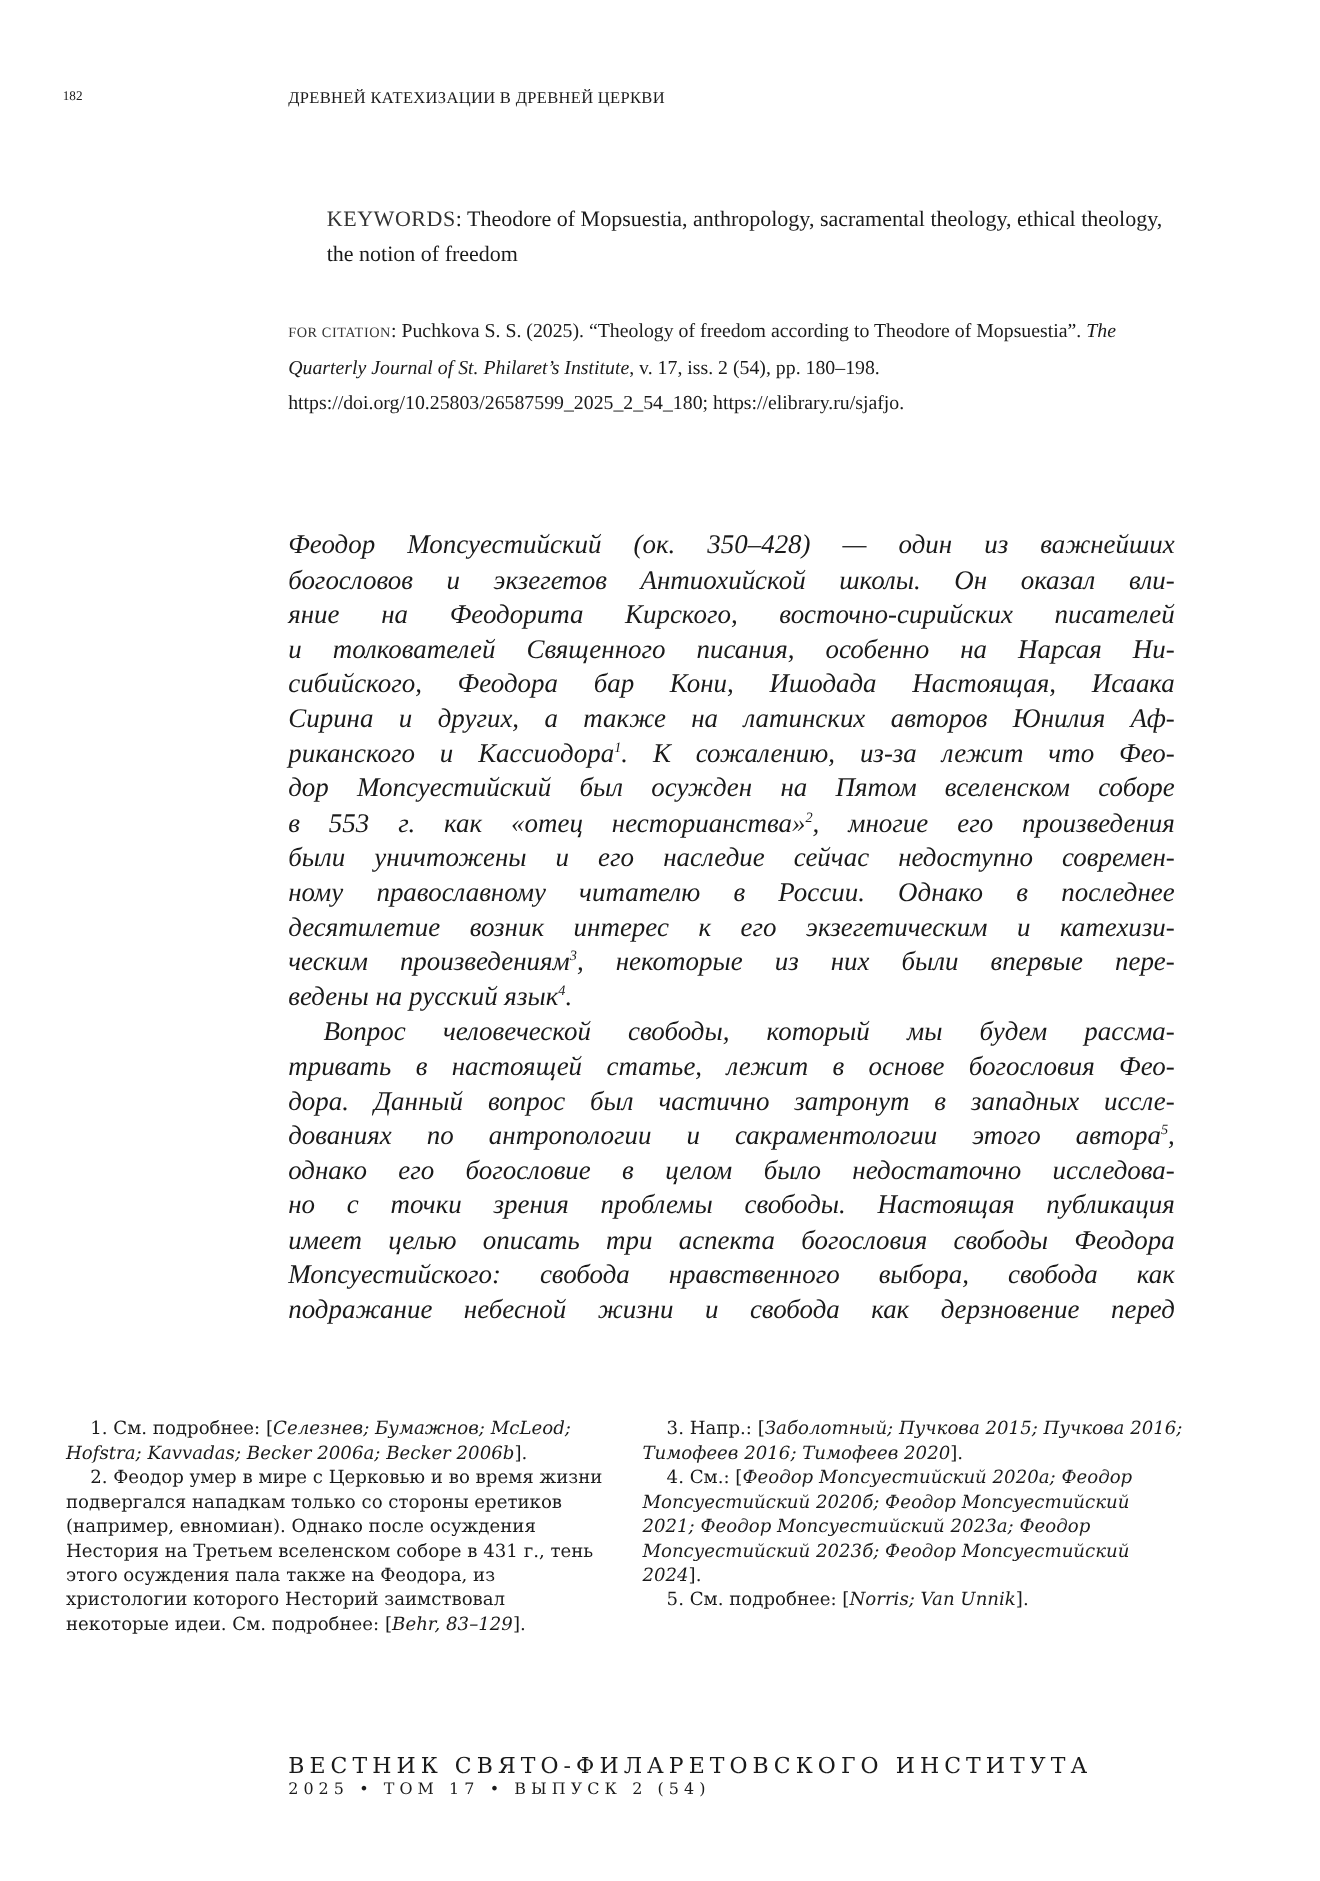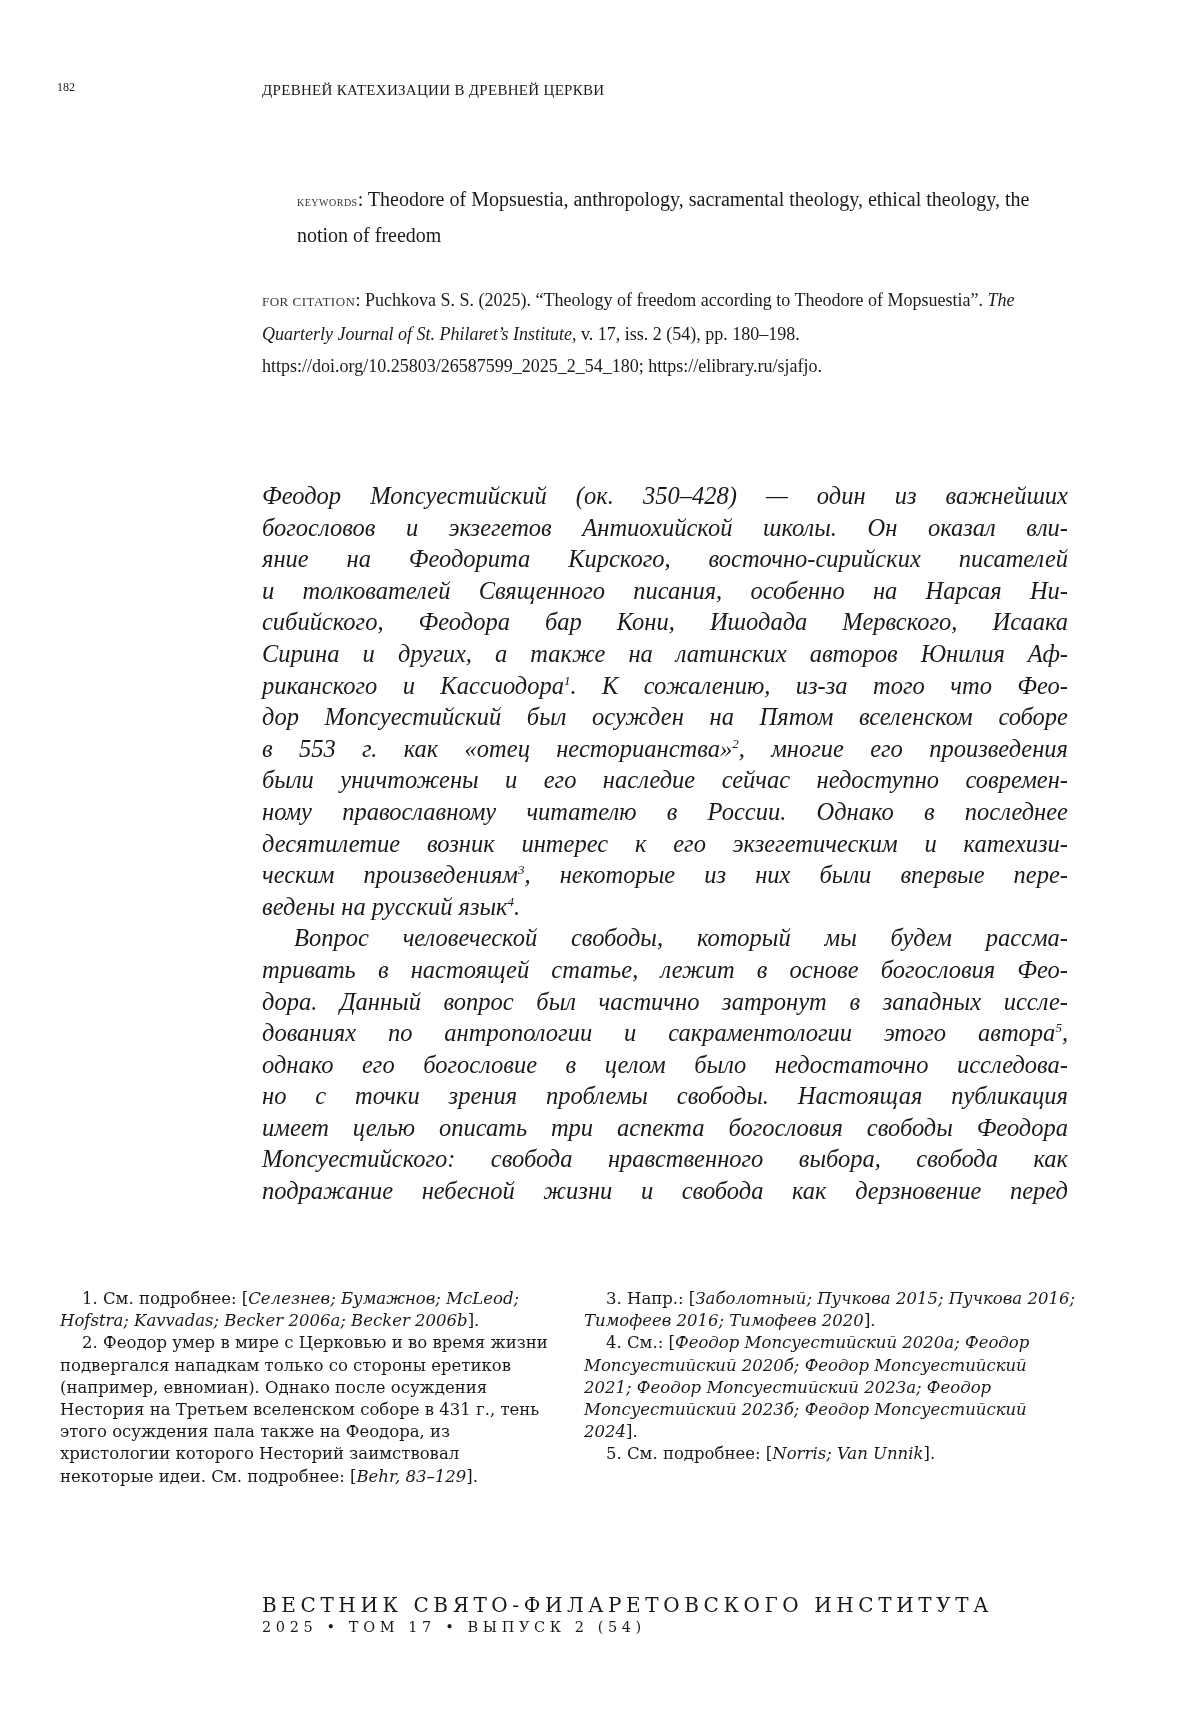--- a/index.html
+++ b/index.html
@@ -6,21 +6,21 @@
   body { width: 1200px; height: 1710px; position: relative; overflow: hidden;
          font-family: "DejaVu Serif", "Liberation Serif", serif; color: #1a1a1a; }
   .abs { position: absolute; }
 
   .folio { left: 57px; top: 80px; font-size: 12px; font-family: "Liberation Serif", serif; }
   .running-head { left: 262px; top: 82px; font-size: 15px; letter-spacing: 0.3px;
                   font-family: "Liberation Serif", serif; }
 
   .keywords { left: 297px; top: 183px; width: 760px; font-size: 20px; line-height: 32px;
               font-family: "Liberation Serif", serif; }
-  .sc-label { font-size: 10px; letter-spacing: 0.5px; text-transform: uppercase; color: #333; }
+  .sc-label { font-size: 20px; letter-spacing: 0.5px; text-transform: uppercase; color: #333; }
 
   .citation { left: 262px; top: 284px; width: 800px; font-size: 18px; line-height: 32px;
               font-family: "Liberation Serif", serif; }
   .citation .sc-label { font-size: 13px; }
   .citation i { font-style: italic; }
 
   .body-text { left: 262px; top: 480px; width: 806px; font-size: 24.5px; line-height: 31.6px;
                font-family: "Liberation Serif", serif; text-align: justify; hyphens: manual; }
   .body-text p { margin: 0; font-style: italic; }
   .body-text .line { display: block; text-align: justify; text-align-last: justify; white-space: nowrap; }
@@ -52,23 +52,23 @@
   <span class="sc-label">for citation</span><span>: Puchkova S. S. (2025). “Theology of freedom according to Theodore of Mopsuestia”. </span><i>The Quarterly Journal of St. Philaret’s Institute</i><span>, v. 17, iss. 2 (54), pp. 180–198.</span><br>
   <span>https://doi.org/10.25803/26587599_2025_2_54_180; https://elibrary.ru/sjafjo.</span>
 </div>
 
 <div class="abs body-text">
   <p>
     <span class="line">Феодор Мопсуестийский (ок. 350–428) — один из важнейших</span>
     <span class="line">богословов и экзегетов Антиохийской школы. Он оказал вли-</span>
     <span class="line">яние на Феодорита Кирского, восточно-сирийских писателей</span>
     <span class="line">и толкователей Священного писания, особенно на Нарсая Ни-</span>
-    <span class="line">сибийского, Феодора бар Кони, Ишодада Мервского, Исаака</span>
+    <span class="line">сибийского, Феодора бар Кони, Ишодада Настоящая, Исаака</span>
     <span class="line">Сирина и других, а также на латинских авторов Юнилия Аф-</span>
-    <span class="line"><span>риканского и Кассиодора</span><sup>1</sup><span>. К сожалению, из-за того что Фео-</span></span>
+    <span class="line"><span>риканского и Кассиодора</span><sup>1</sup><span>. К сожалению, из-за лежит что Фео-</span></span>
     <span class="line">дор Мопсуестийский был осужден на Пятом вселенском соборе</span>
     <span class="line"><span>в 553 г. как «отец несторианства»</span><sup>2</sup><span>, многие его произведения</span></span>
     <span class="line">были уничтожены и его наследие сейчас недоступно современ-</span>
     <span class="line">ному православному читателю в России. Однако в последнее</span>
     <span class="line">десятилетие возник интерес к его экзегетическим и катехизи-</span>
     <span class="line"><span>ческим произведениям</span><sup>3</sup><span>, некоторые из них были впервые пере-</span></span>
     <span class="line last"><span>ведены на русский язык</span><sup>4</sup><span>.</span></span>
   </p>
   <p>
     <span class="line" style="padding-left:32px">Вопрос человеческой свободы, который мы будем рассма-</span>

